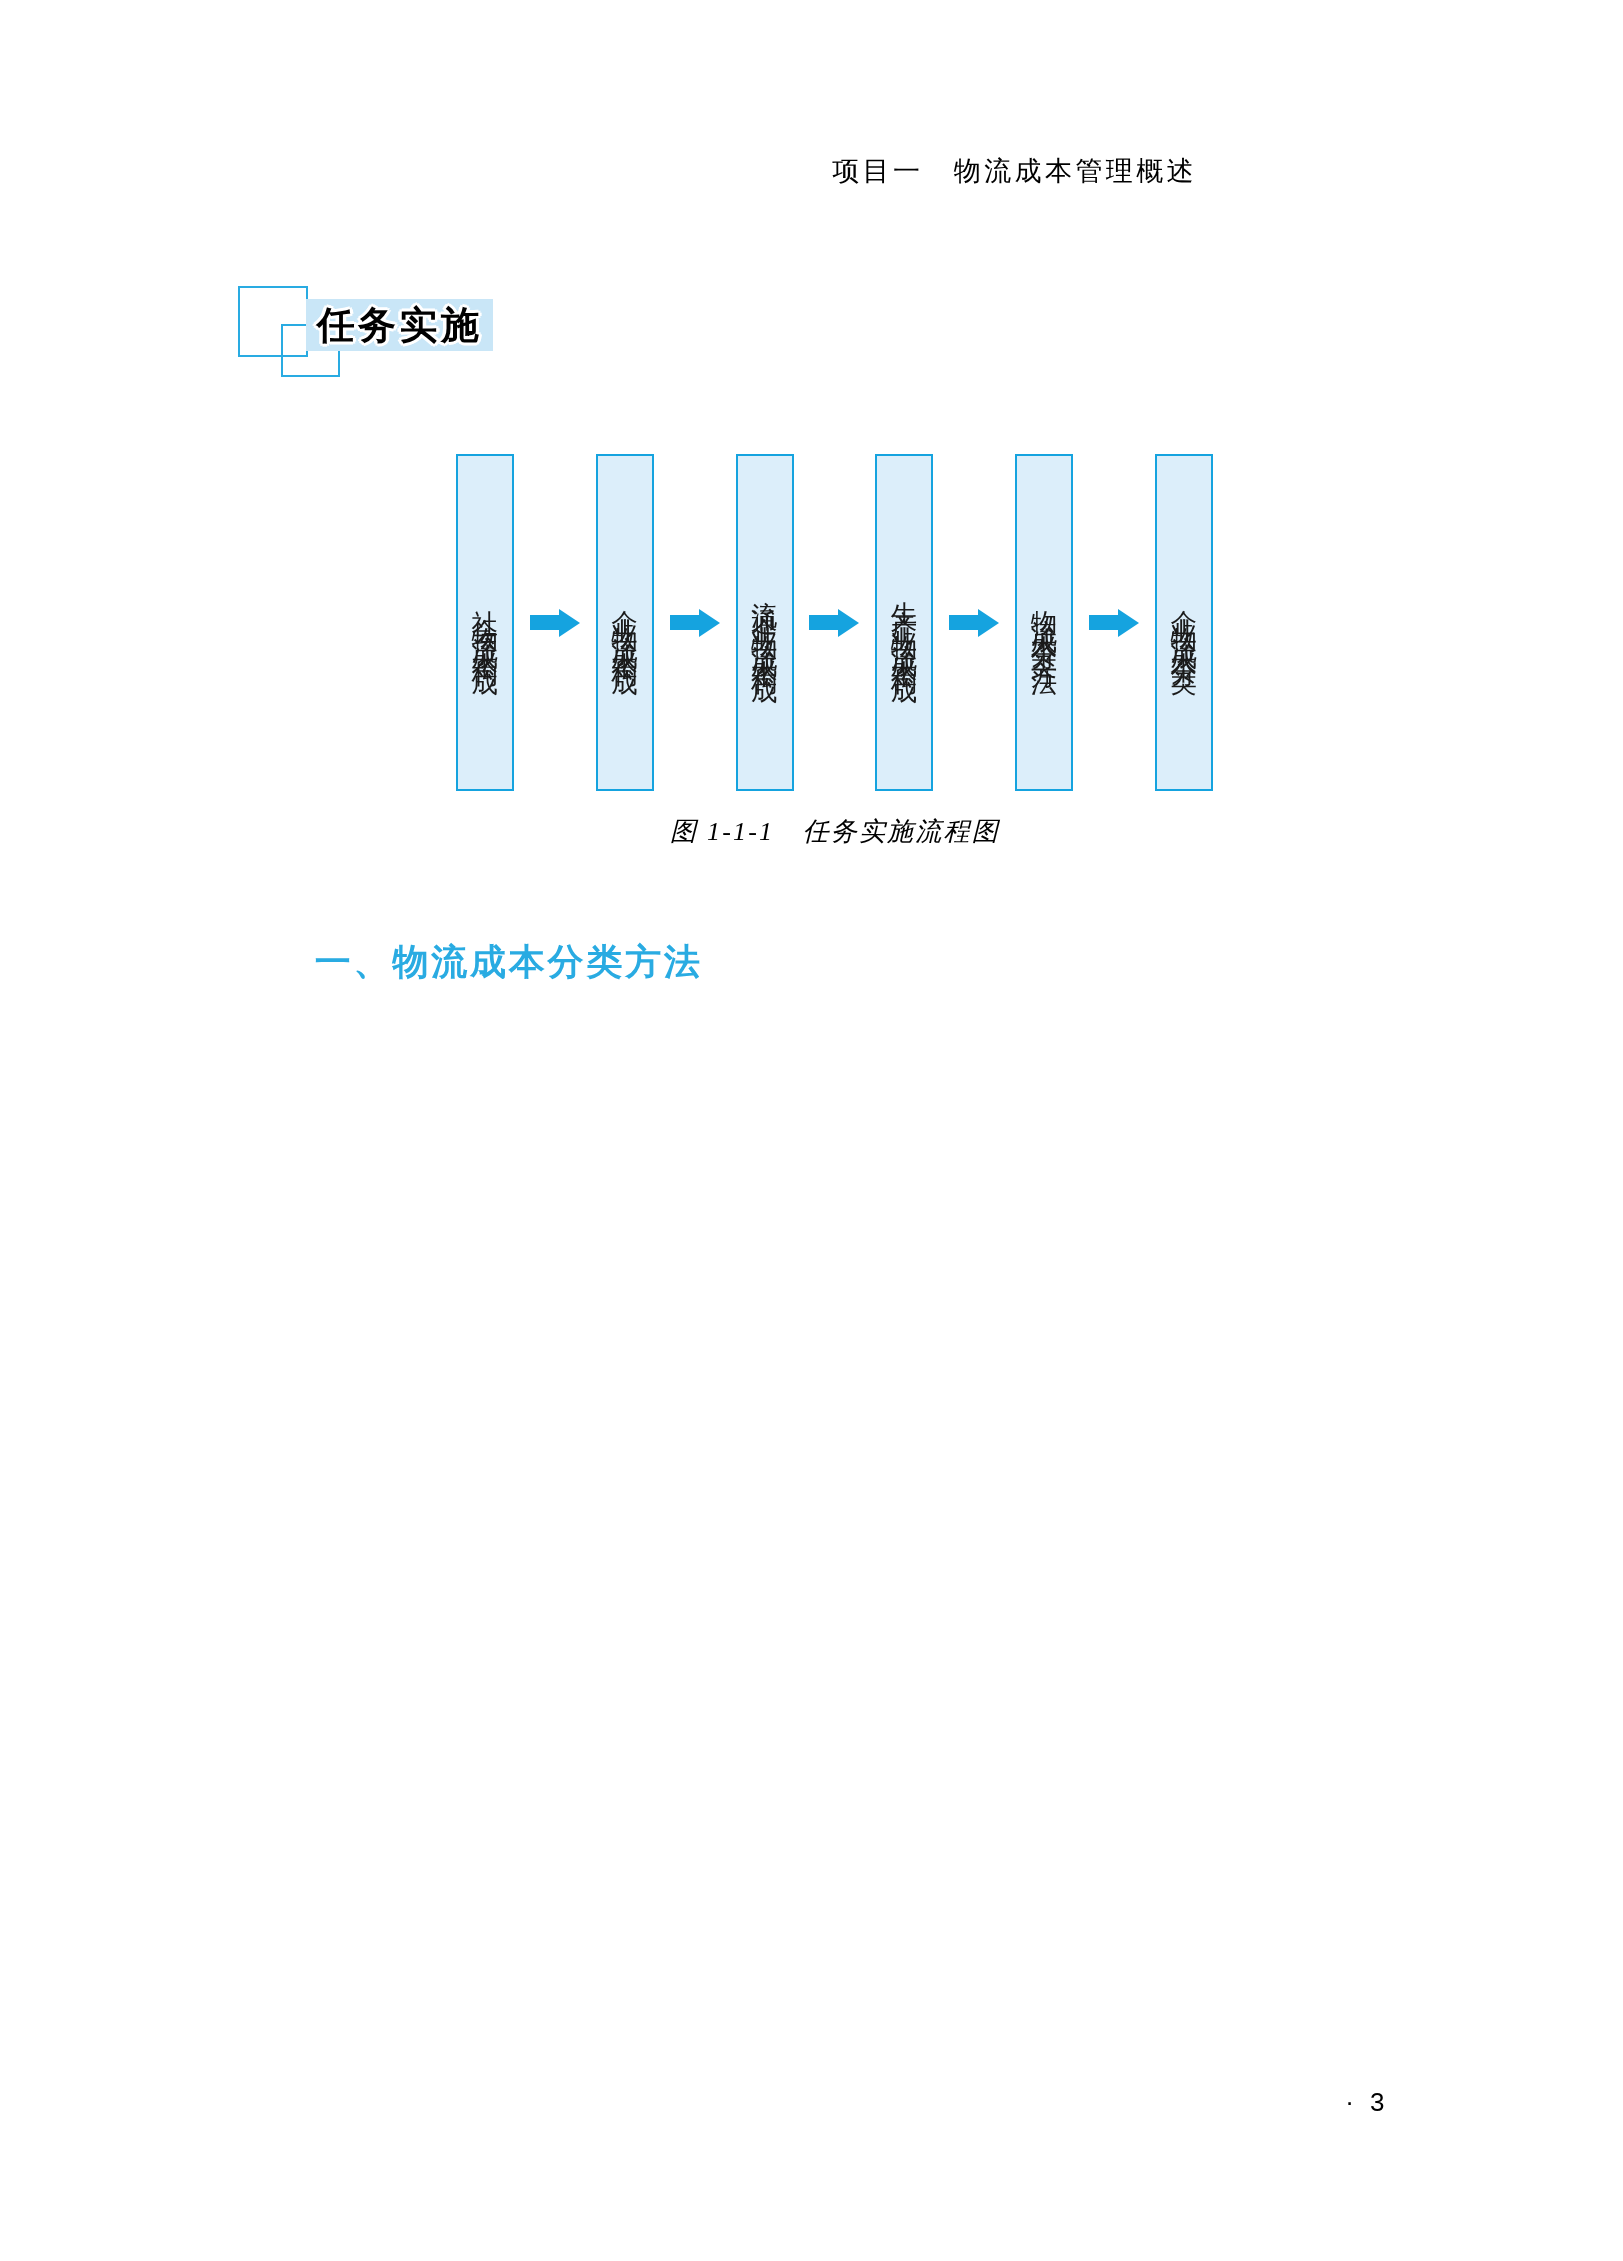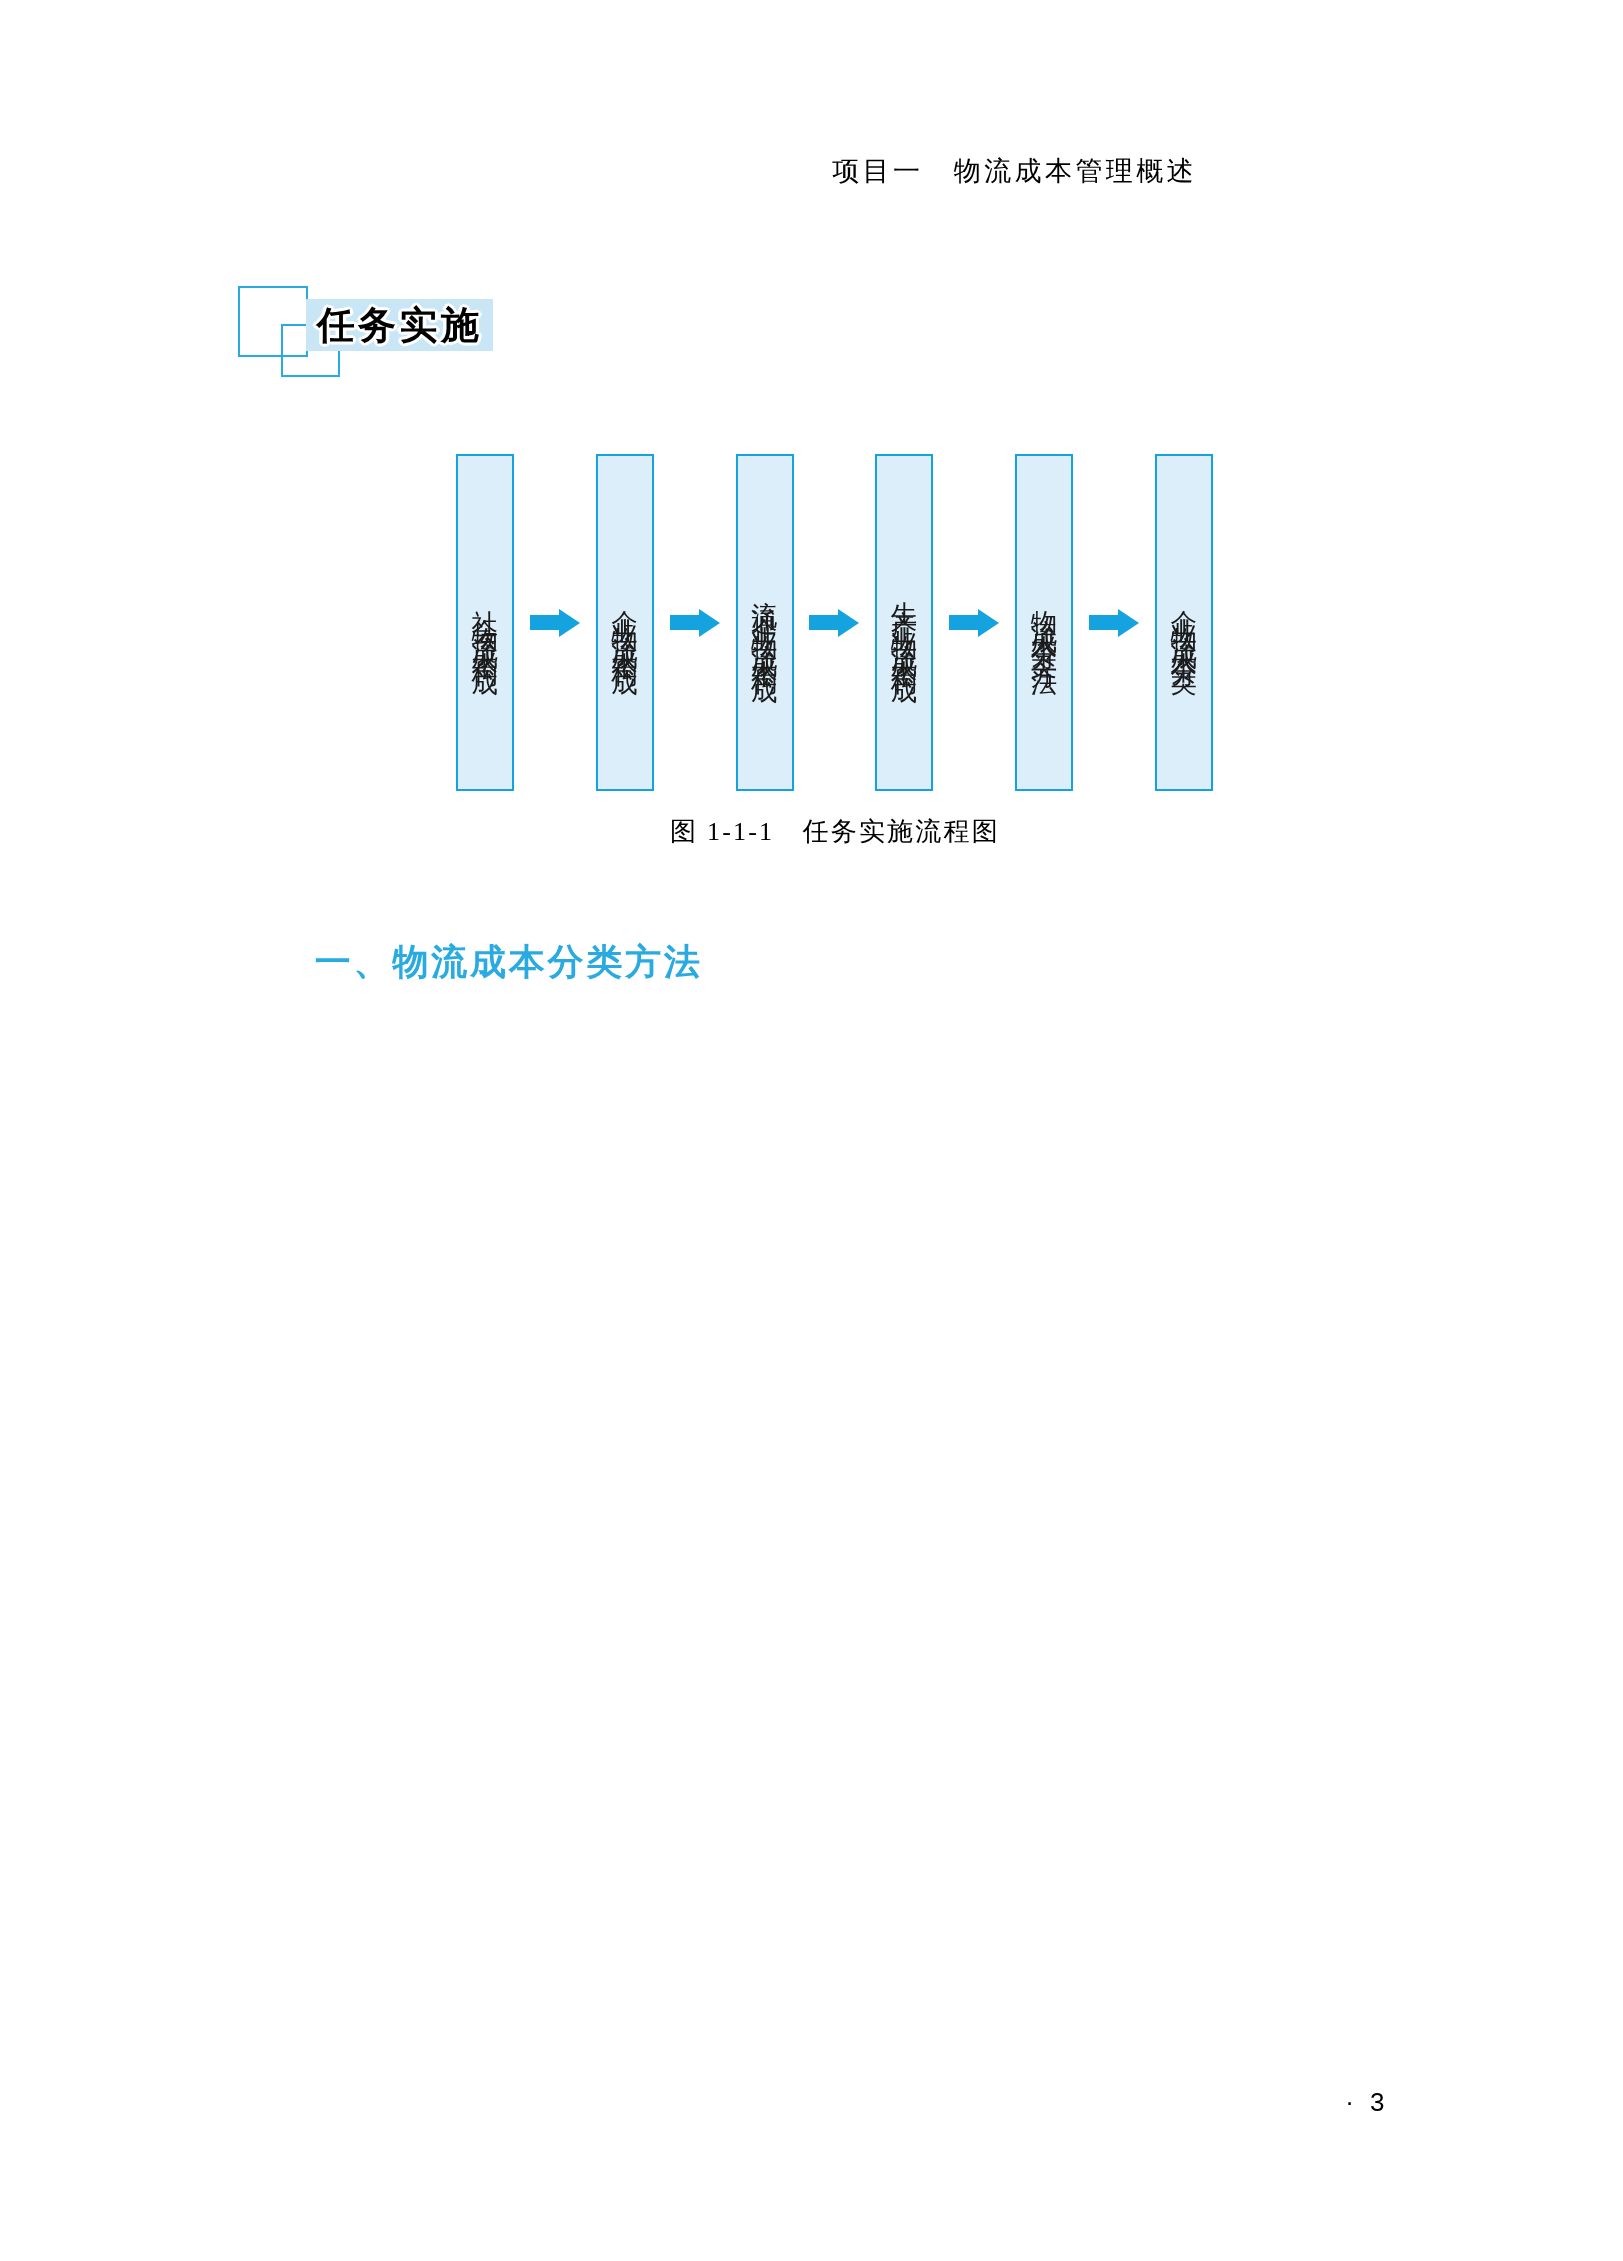--- a/index.html
+++ b/index.html
@@ -68,21 +68,21 @@
   }
   .flow-arrow .shaft{display:block;width:29px;height:14.6px;background:var(--flow-border);}
   .flow-arrow .head{
     display:block;width:0;height:0;
     border-top:14.6px solid transparent;border-bottom:14.6px solid transparent;
     border-left:21.4px solid var(--flow-border);
   }
   .figure-caption{
     position:absolute;left:241px;top:814px;width:1188px;
     text-align:center;font-size:26px;letter-spacing:2.2px;
-    color:#000;
+    font-style:italic;color:#000;
     font-family:"Liberation Serif","DejaVu Serif",serif;
   }
   
   .body-text{
     position:absolute;left:241px;top:901px;width:1188px;
     font-size:30px;line-height:51px;letter-spacing:1.7px;
     text-align:justify;text-justify:inter-ideograph;
     color:#0d0d0d;
   }
   .body-text p{text-indent:2.1em;}

